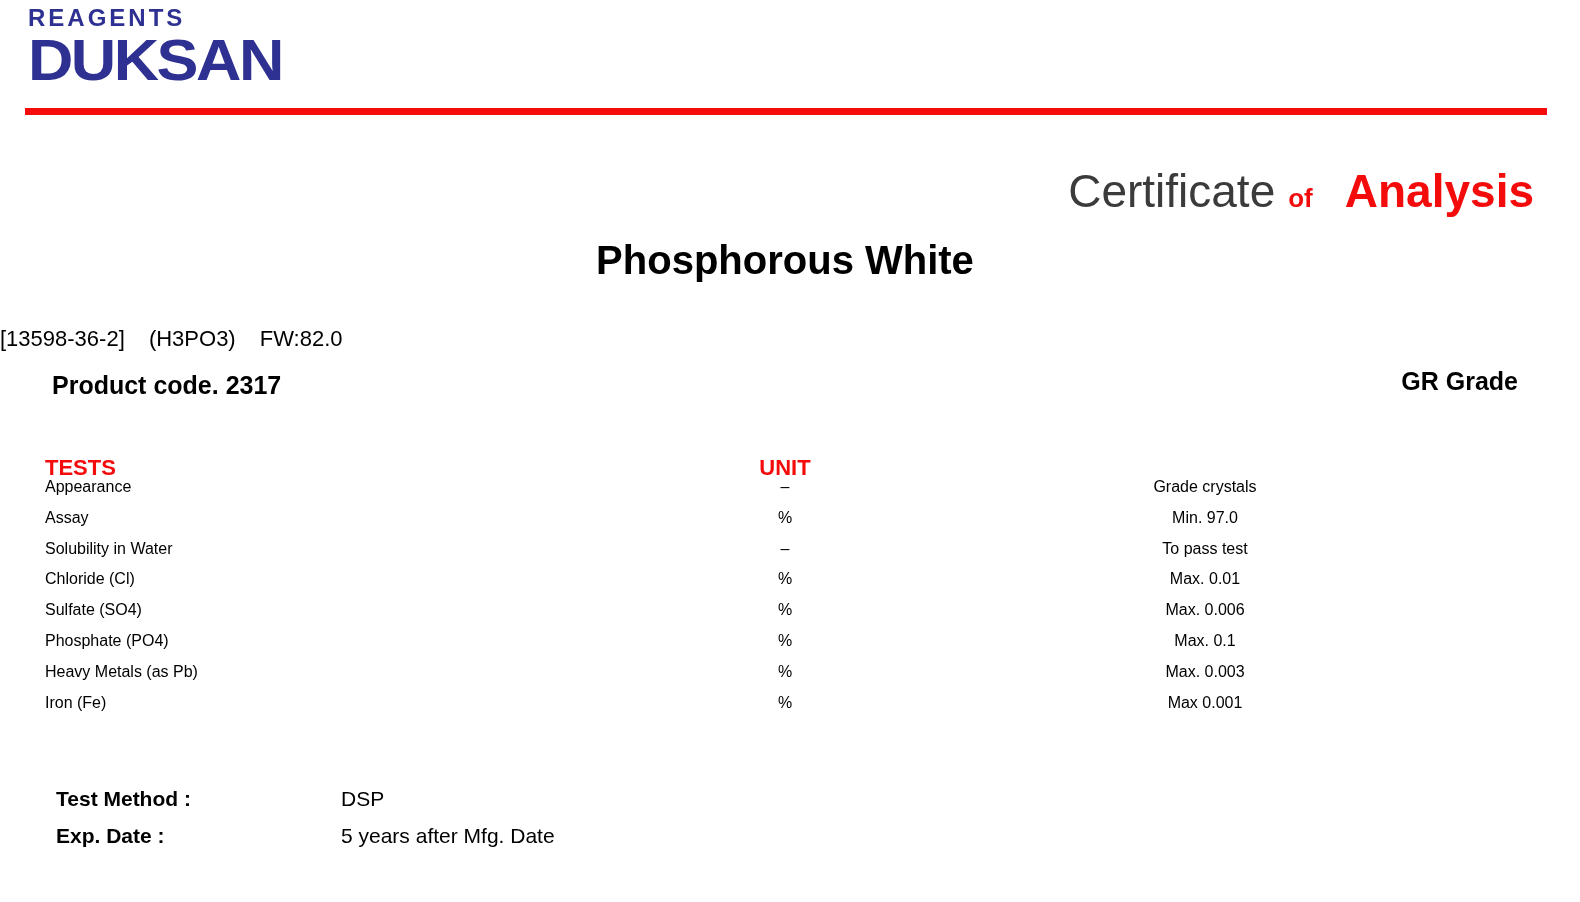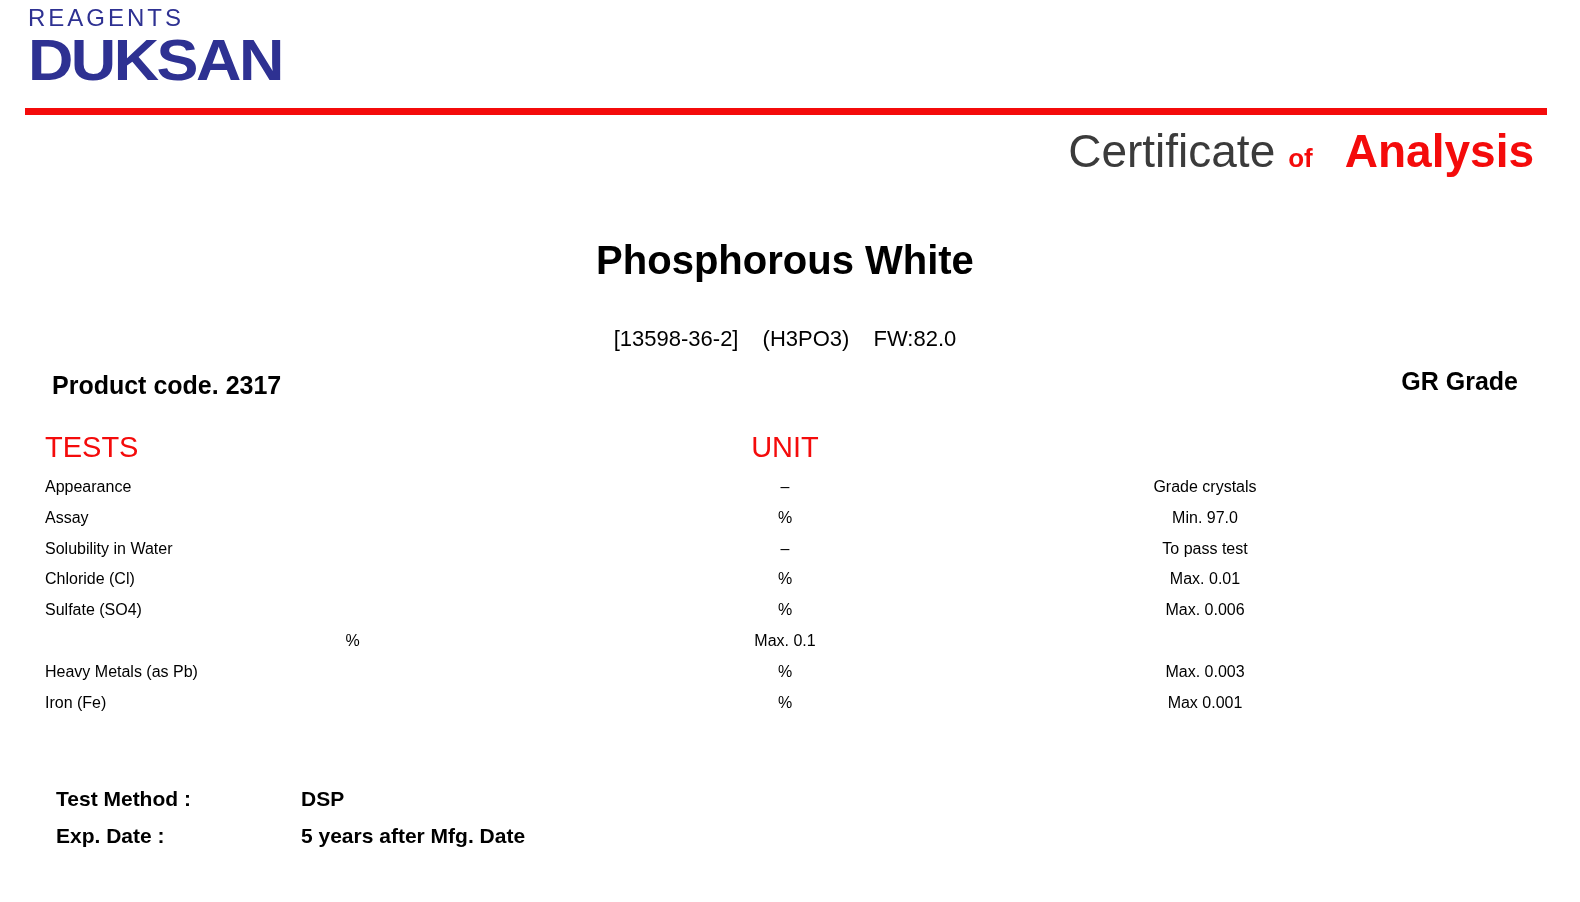--- a/index.html
+++ b/index.html
@@ -13,21 +13,21 @@
   .page{
     position:relative;
     width:1580px;height:902px;
     background:#ffffff;
     overflow:hidden;
   }
   
   .logo{position:absolute;left:28px;top:6px;}
   .logo-reagents{
     color:var(--brand-blue);
-    font-size:24px;font-weight:normal;
+    font-size:24px;font-weight:bold;
     letter-spacing:3px;line-height:1;
   }
   .logo-duksan{
     color:var(--brand-blue);
     font-size:74px;font-weight:bold;
     line-height:1;letter-spacing:-3px;
     transform:scaleX(0.85) scaleY(0.78);
     transform-origin:left top;
     margin-top:2px;
   }
@@ -36,66 +36,66 @@
     position:absolute;left:25px;top:108px;
     width:1522px;height:7px;
     background:var(--accent-red);
   }
   
   .cert-line{
     position:absolute;right:46px;top:121px;
     display:flex;align-items:baseline;gap:13px;
     line-height:60px;white-space:nowrap;
   }
-  .cert-word{font-size:46px;color:var(--cert-gray);font-weight:normal;}
+  .cert-word{font-size:46px;color:var(--cert-gray);font-weight:normal;margin-top:40px;}
   .cert-of{font-size:26px;color:var(--accent-red);font-weight:bold;}
   .cert-analysis{font-size:46px;color:var(--accent-red);font-weight:bold;margin-left:19px;}
   
   .product-title{
     position:absolute;left:0;top:234px;width:1570px;
     text-align:center;font-size:40px;font-weight:bold;color:#000;
     line-height:1.3;
   }
   .product-subtitle{
     position:absolute;left:0;top:324px;width:1570px;
-    text-align:center;font-size:22px;color:#000;line-height:1.4;
+    font-size:22px;color:#000;line-height:1.4;
     white-space:nowrap;
   }
   .product-subtitle span + span{margin-left:18px;}
   .product-code{
     position:absolute;left:52px;top:368px;
     font-size:25px;font-weight:bold;color:#000;line-height:34px;
   }
   .grade{
     position:absolute;right:62px;top:364px;
     font-size:25px;font-weight:bold;color:#000;line-height:34px;
   }
   
   .coa-header,.coa-row{
     display:grid;
     grid-template-columns:615px 250px 590px;
     padding-left:45px;
   }
   .coa-header{
-    position:absolute;left:0;top:430px;width:1545px;
-    color:var(--accent-red);font-weight:normal;font-size:29px;line-height:34px;
+    position:absolute;left:0;top:451px;width:1545px;
+    color:var(--accent-red);font-weight:bold;font-size:22px;line-height:34px;
   }
   .coa-body{position:absolute;left:0;top:472px;width:1545px;}
   .coa-row{font-size:16px;color:#000;line-height:30.8px;}
   .col-test{text-align:left;}
   .col-unit{text-align:center;}
   .col-spec{text-align:center;}
   
   .footer{position:absolute;left:56px;top:780px;}
   .footer-row{
     display:grid;grid-template-columns:245px auto;
     font-size:21px;line-height:37px;color:#000;
   }
   .footer-label{font-weight:bold;}
-  .footer-value{font-weight:bold;}
+  .footer-value{font-weight:normal;margin-left:40px;}
 </style>
 </head>
 <body>
 
 <div class="page">
 
   <div class="logo">
     <div class="logo-reagents">REAGENTS</div>
     <div class="logo-duksan">DUKSAN</div>
   </div>
@@ -142,20 +142,21 @@
       <div class="col-test">Chloride (Cl)</div>
       <div class="col-unit">%</div>
       <div class="col-spec">Max. 0.01</div>
     </div>
     <div class="coa-row">
       <div class="col-test">Sulfate (SO4)</div>
       <div class="col-unit">%</div>
       <div class="col-spec">Max. 0.006</div>
     </div>
     <div class="coa-row">
+      <div class="col-test">Phosphate (PO4)</div>
       <div class="col-unit">%</div>
       <div class="col-spec">Max. 0.1</div>
     </div>
     <div class="coa-row">
       <div class="col-test">Heavy Metals (as Pb)</div>
       <div class="col-unit">%</div>
       <div class="col-spec">Max. 0.003</div>
     </div>
     <div class="coa-row">
       <div class="col-test">Iron (Fe)</div>

